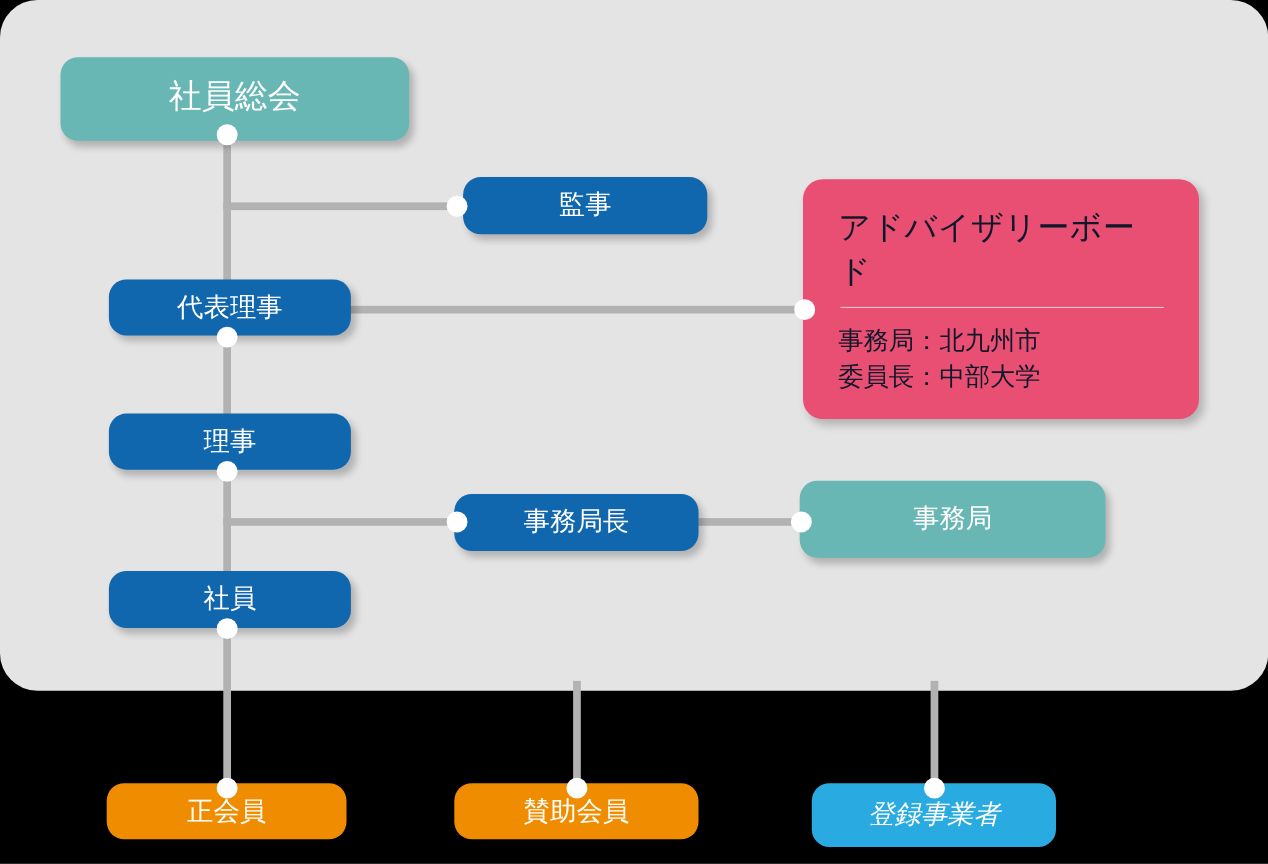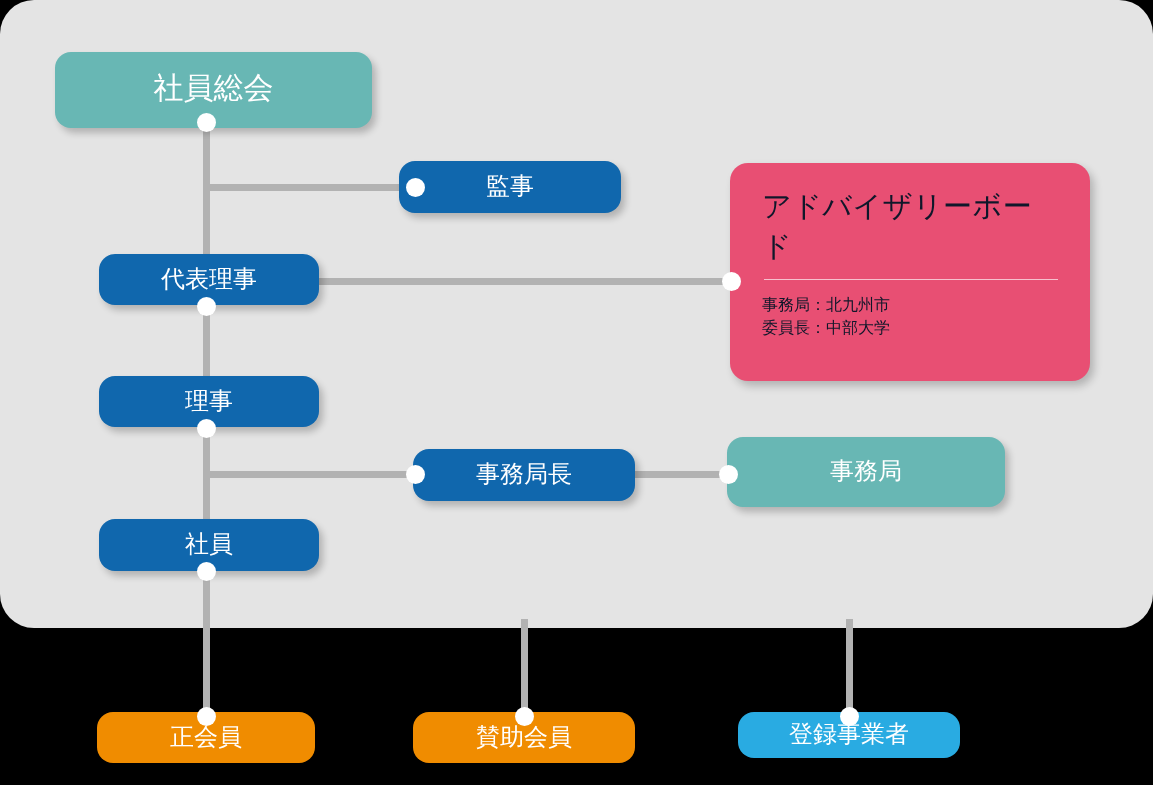--- a/index.html
+++ b/index.html
@@ -77,21 +77,21 @@
     font-size: 29px;
     letter-spacing: 0.5px;
     padding-bottom: 12px;
   }
   .card-rule {
     height: 1px;
     background: rgba(255,255,255,0.65);
     margin: 0 2px 14px 2px;
   }
   .card-line {
-    font-size: 16px;
+    font-size: 23px;
     line-height: 1.42;
     white-space: pre;
   }
   .card-line.indent { padding-left: 52px; }
 </style>
 </head>
 <body>
 
 <div id="org-chart">
 
@@ -108,21 +108,21 @@
   <div class="line h" style="left:630px; top:471px; width:107px;"></div>
 
   <div class="line v" style="left:521px; top:619px; height:106px;"></div>
 
   <div class="line v" style="left:846px; top:619px; height:106px;"></div>
 
   <div class="node teal fs-30" style="left:55px; top:52px; width:317px; height:76px;font-family:Liberation Mono, monospace;">
     <span>社員総会</span>
   </div>
 
-  <div class="node blue fs-24" style="left:399px; top:161px; width:222px; height:52px;">
+  <div class="node blue fs-24" style="left:421px; top:161px; width:222px; height:52px;">
     <span>監事</span>
   </div>
 
   <div class="node blue fs-24" style="left:99px; top:254px; width:220px; height:51px;">
     <span>代表理事</span>
   </div>
 
   <div class="node blue fs-24" style="left:99px; top:376px; width:220px; height:51px;">
     <span>理事</span>
   </div>
@@ -140,21 +140,21 @@
   </div>
 
   <div class="node orange fs-24" style="left:97px; top:712px; width:218px; height:51px;">
     <span>正会員</span>
   </div>
 
   <div class="node orange fs-24" style="left:413px; top:712px; width:222px; height:51px;">
     <span>賛助会員</span>
   </div>
 
-  <div class="node sky fs-24" style="left:738px; top:712px; width:222px; height:46px;">
+  <div class="node sky fs-24" style="left:738px; top:712px; width:222px; height:58px;font-style:italic;">
     <span>登録事業者</span>
   </div>
 
   <div class="card" style="left:730px; top:163px; width:360px; height:218px;">
     <div class="card-title">アドバイザリーボード</div>
     <div class="card-rule"></div>
     <div class="card-line">事務局：北九州市</div>
     <div class="card-line">委員長：中部大学</div>
   </div>
 

